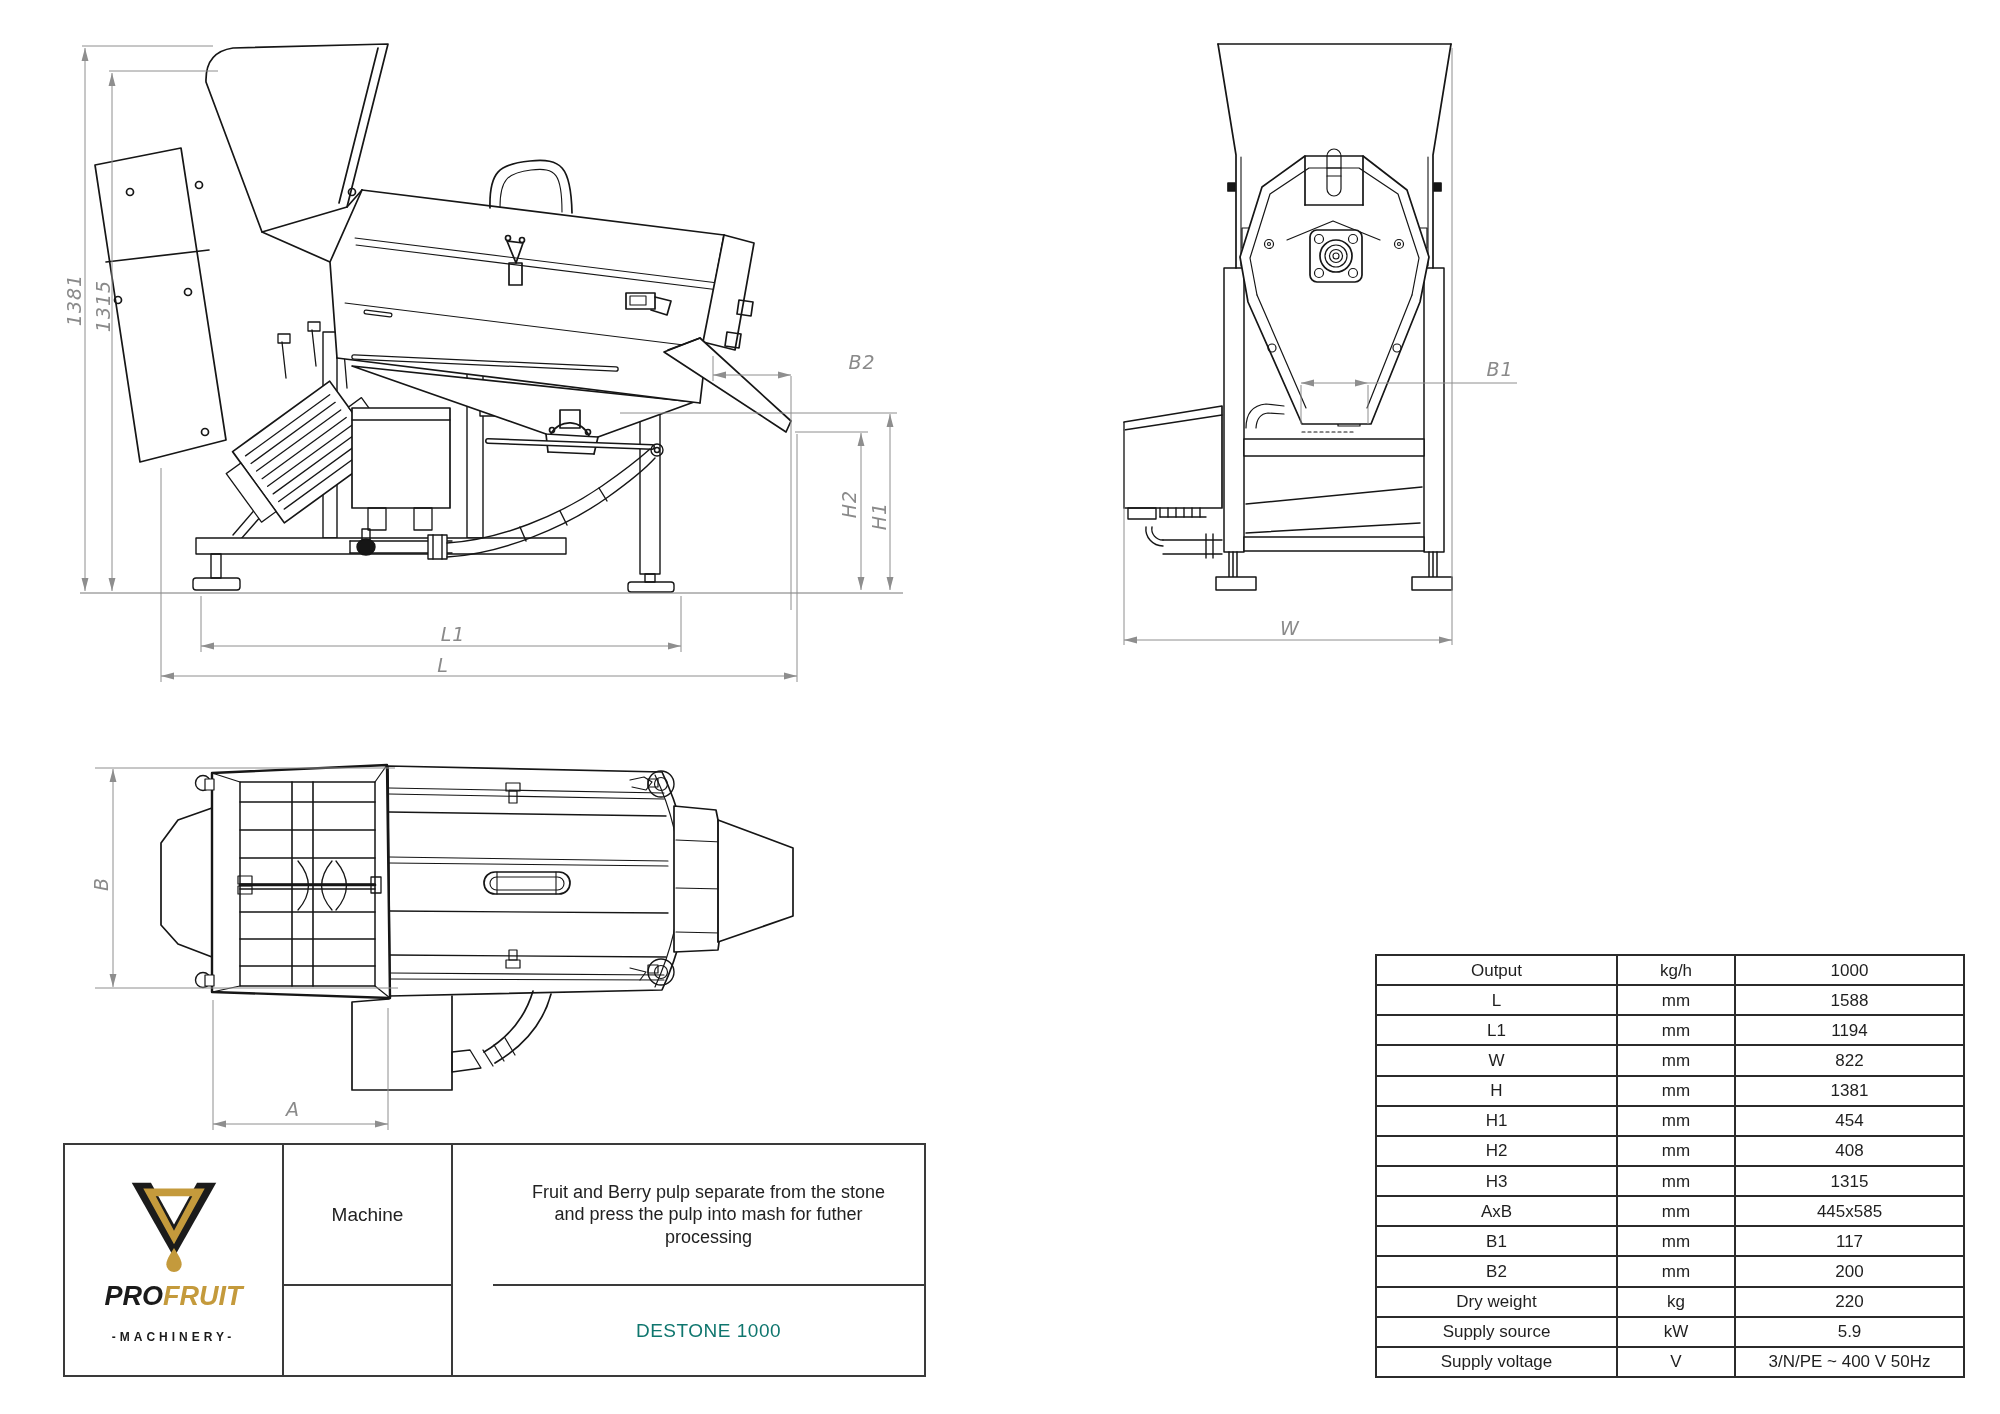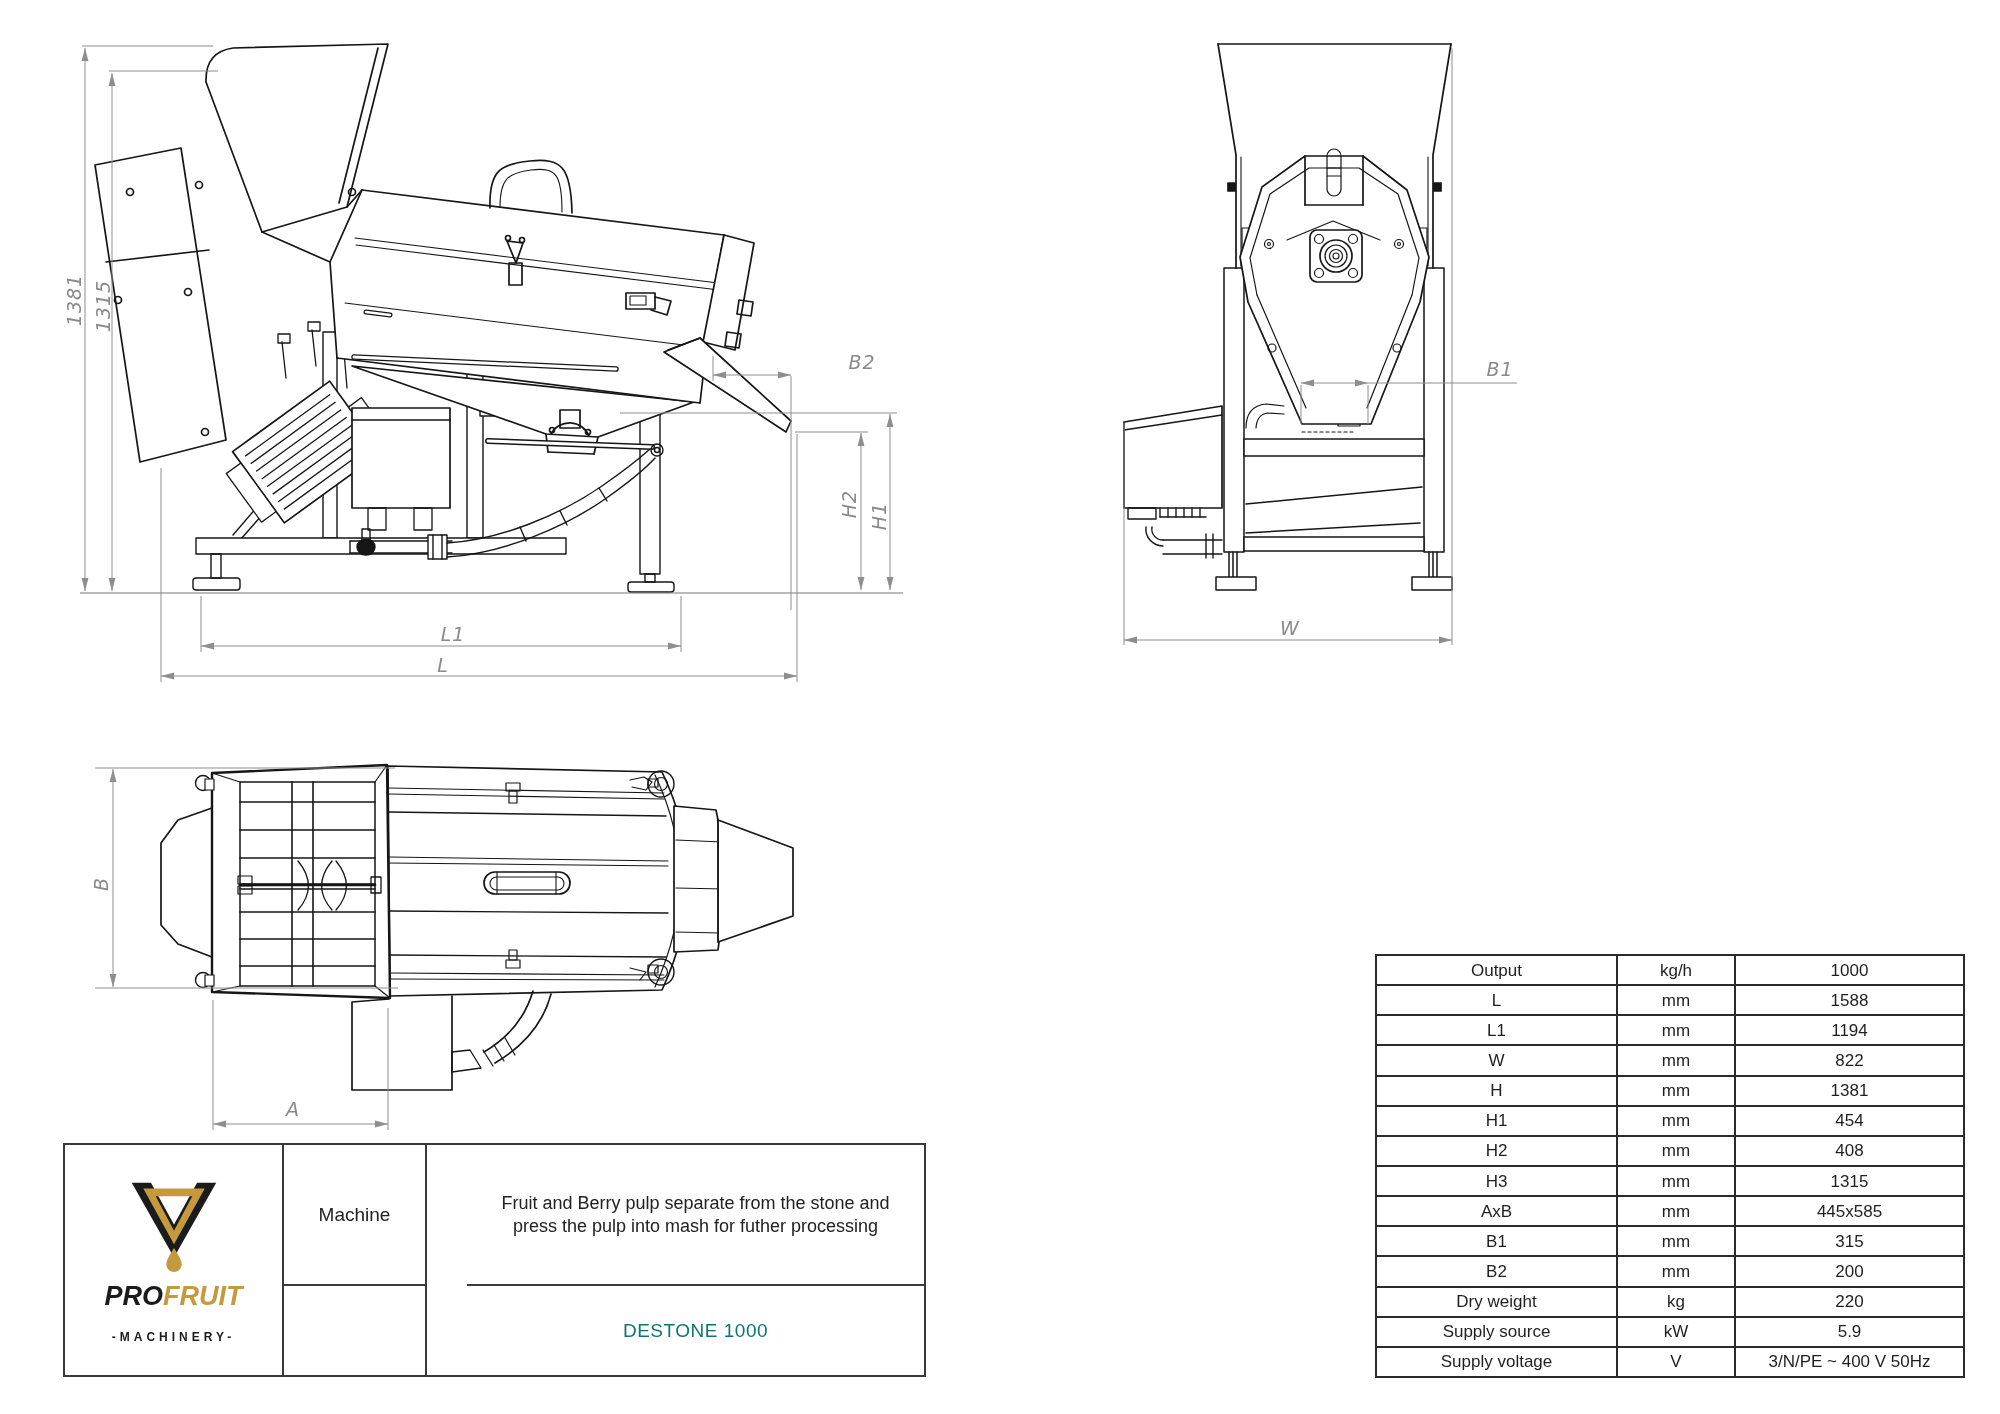--- a/index.html
+++ b/index.html
@@ -14,21 +14,21 @@
   #spec-table-wrap{position:absolute;left:1375px;top:954px;width:588px;height:424px;}
   #spec-table{width:100%;height:100%;border-collapse:collapse;table-layout:fixed;}
   #spec-table td{border:2px solid #2b2b2b;text-align:center;vertical-align:middle;
                  font:17px/1 "Liberation Sans",sans-serif;color:#1f1f1f;padding:0 16px;
                  overflow:hidden;white-space:nowrap;}
   
   #title-block{position:absolute;left:63px;top:1143px;width:863px;height:234px;
                border:2px solid #3a3a3a;box-sizing:border-box;display:flex;}
   .tb-col-logo{width:219px;border-right:2px solid #3a3a3a;box-sizing:border-box;
                display:flex;flex-direction:column;align-items:center;justify-content:center;}
-  .tb-col-labels{width:143px;border-right:2px solid #3a3a3a;box-sizing:border-box;
+  .tb-col-labels{width:169px;border-right:2px solid #3a3a3a;box-sizing:border-box;
                  display:flex;flex-direction:column;}
   .tb-col-content{flex:1;display:flex;flex-direction:column;margin-left:40px;}
   .tb-row-top{height:141px;border-bottom:2px solid #3a3a3a;box-sizing:border-box;
               display:flex;align-items:center;justify-content:center;}
   .tb-row-bottom{flex:1;display:flex;align-items:center;justify-content:center;}
   .tb-label{font:19px "Liberation Sans",sans-serif;color:#222;}
   .tb-desc{font:18px/1.25 "Liberation Sans",sans-serif;color:#222;text-align:center;
            padding:0 28px;}
   .tb-type{font:19px "Liberation Sans",sans-serif;color:#0f766e;letter-spacing:.5px;}
   
@@ -483,21 +483,21 @@
             <td>1315</td>
           </tr>
           <tr>
             <td>AxB</td>
             <td>mm</td>
             <td>445x585</td>
           </tr>
           <tr>
             <td>B1</td>
             <td>mm</td>
-            <td>315</td>
+            <td>117</td>
           </tr>
           <tr>
             <td>B2</td>
             <td>mm</td>
             <td>200</td>
           </tr>
           <tr>
             <td>Dry weight</td>
             <td>kg</td>
             <td>220</td>

